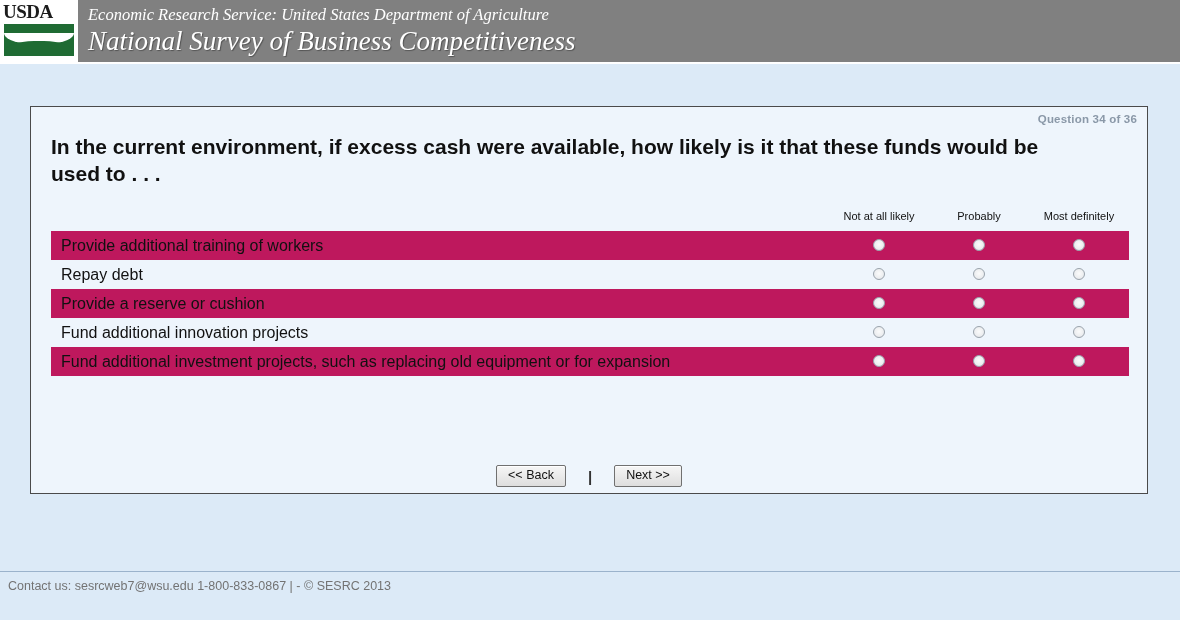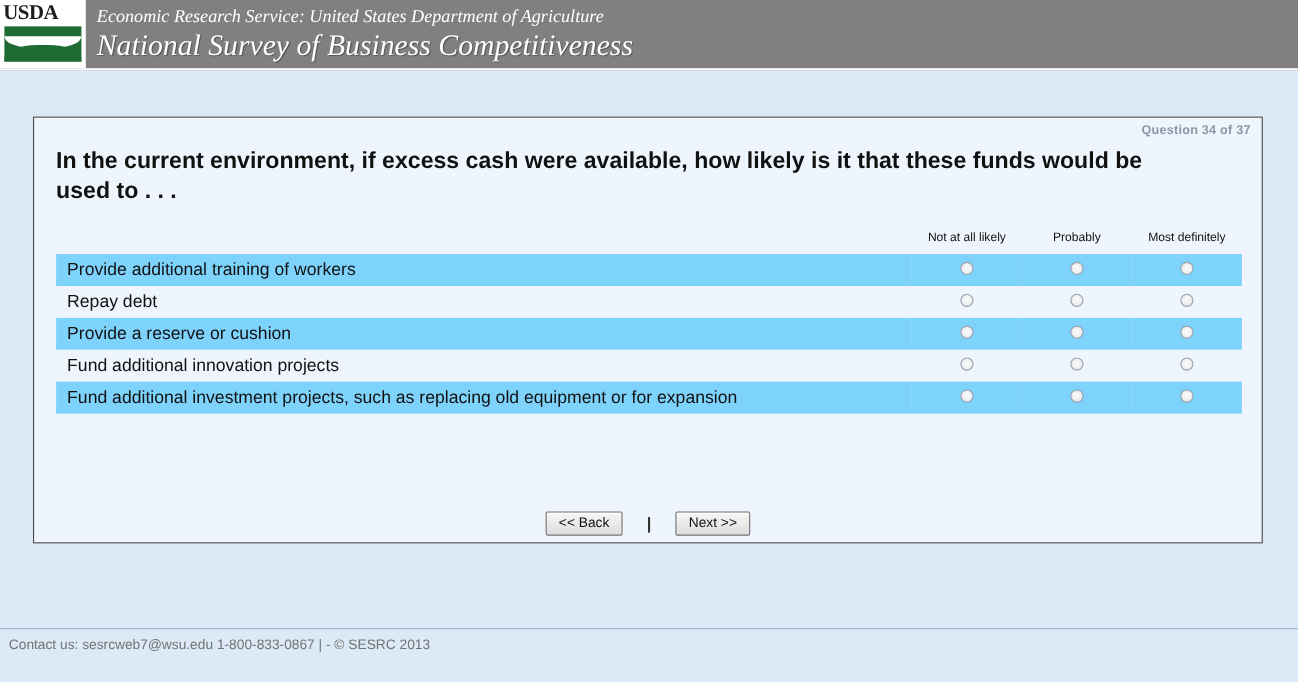--- a/index.html
+++ b/index.html
@@ -150,21 +150,21 @@
   td.row-label {
     font-size: 16px;
     color: #111111;
     padding: 4px 6px 4px 10px;
     line-height: 21px;
   }
   td.row-opt {
     text-align: center;
     vertical-align: middle;
   }
-  tr.shade td { background: #7dd3fc; }
+  tr.shade td { background: #be185d; }
   tr.plain td { background: #eef5fc; }
 
   .radio {
     display: inline-block;
     width: 12px;
     height: 12px;
     border-radius: 50%;
     border: 1px solid #9aa3ac;
     background: radial-gradient(circle at 50% 45%, #fbfbfb 0%, #eceef0 60%, #dcdfe3 100%);
     box-sizing: border-box;
@@ -230,21 +230,21 @@
     <div class="green-hill"></div>
   </div>
   <div id="header-titles">
     <div id="agency-line">Economic Research Service: United States Department of Agriculture</div>
     <div id="survey-title">National Survey of Business Competitiveness</div>
   </div>
 </div>
 
 <div id="panel">
 
-  <div id="question-counter">Question 34 of 37</div>
+  <div id="question-counter">Question 34 of 36</div>
 
   <div id="question-text">In the current environment, if excess cash were available, how likely is it that these funds would be used to . . .</div>
 
   <div id="matrix">
     <table class="grid">
       <colgroup>
         <col class="label-col">
         <col class="opt-col">
         <col class="opt-col">
         <col class="opt-col">

